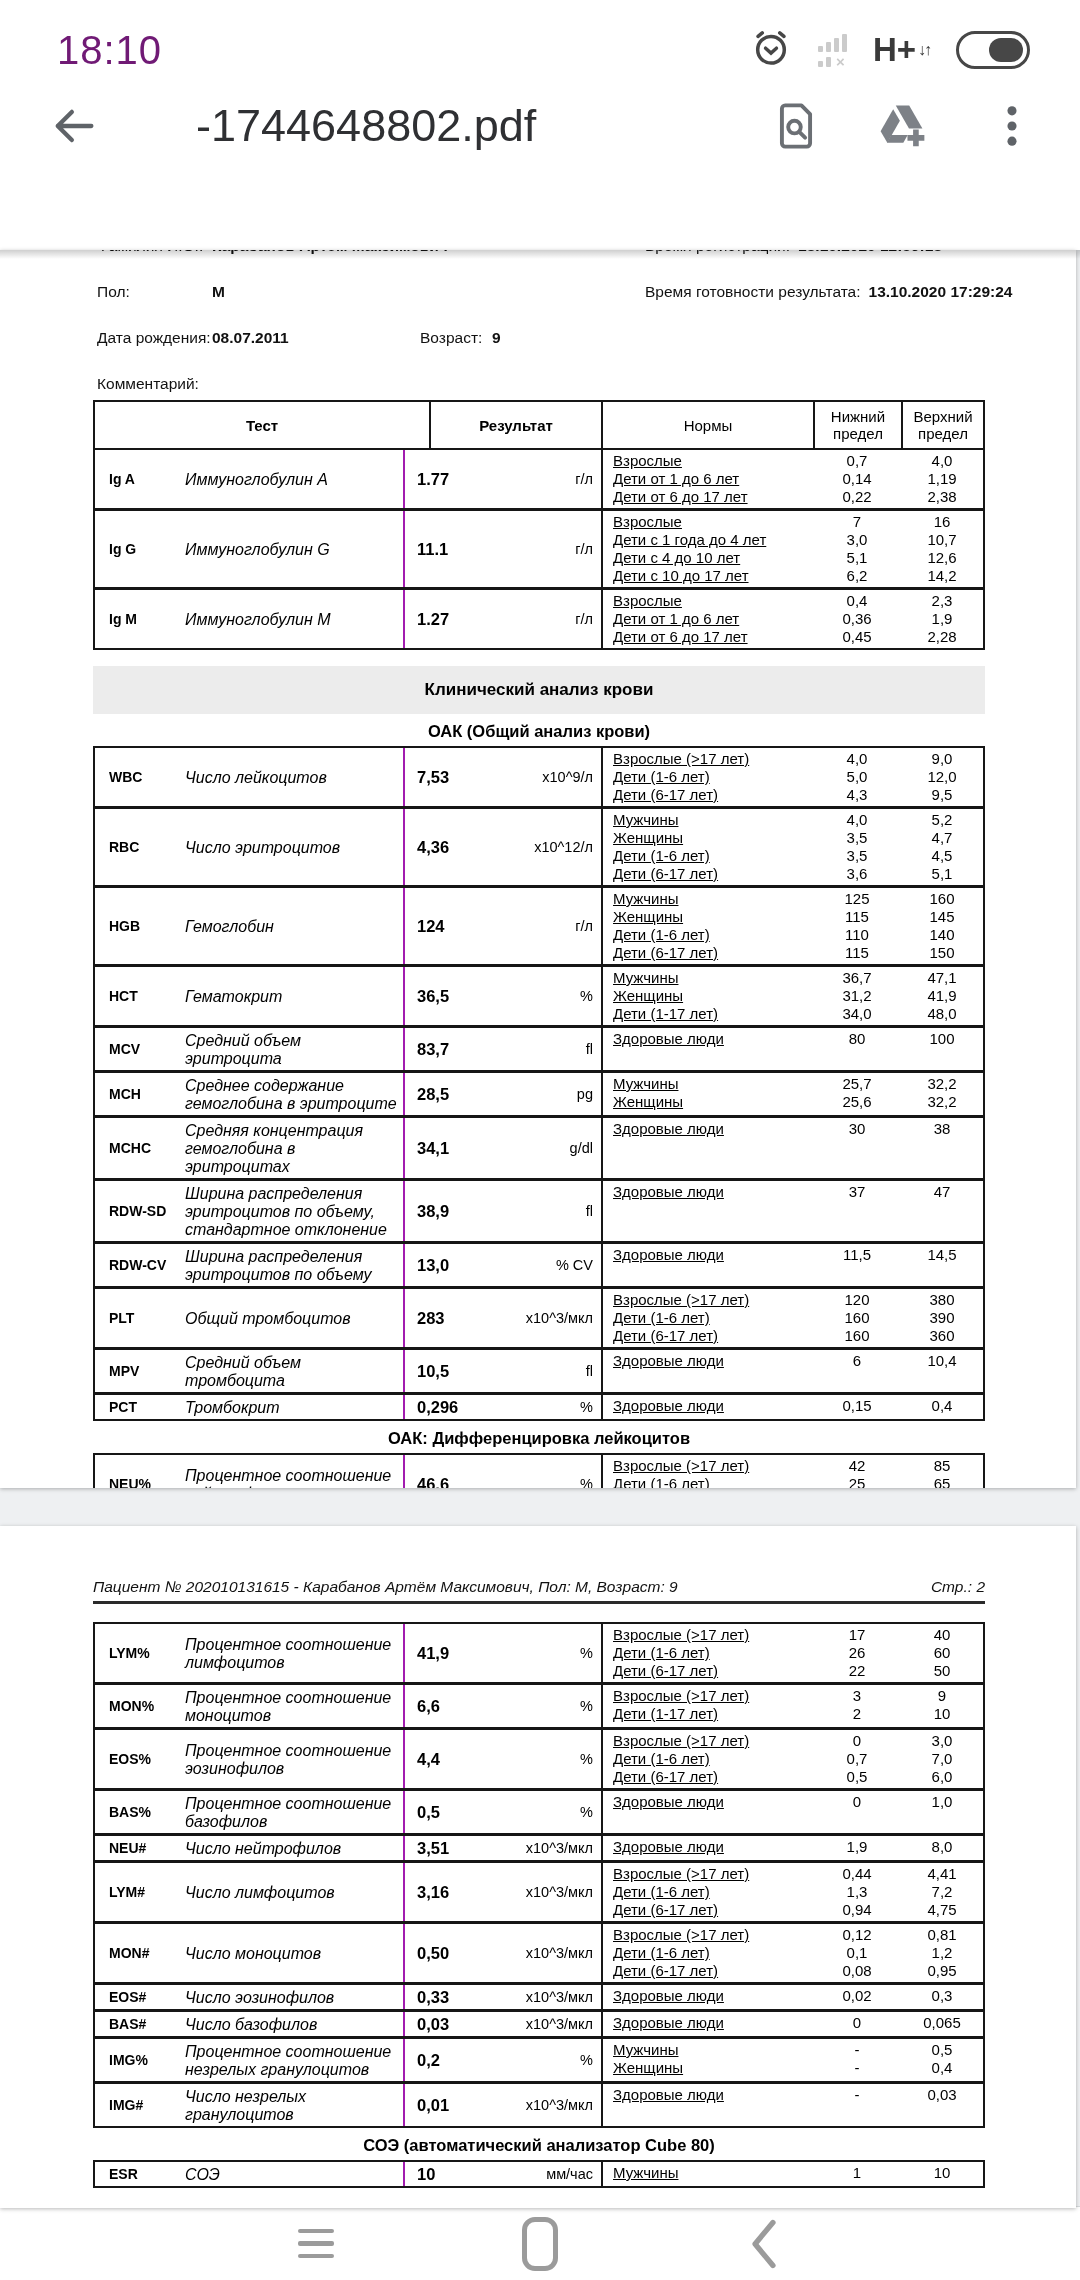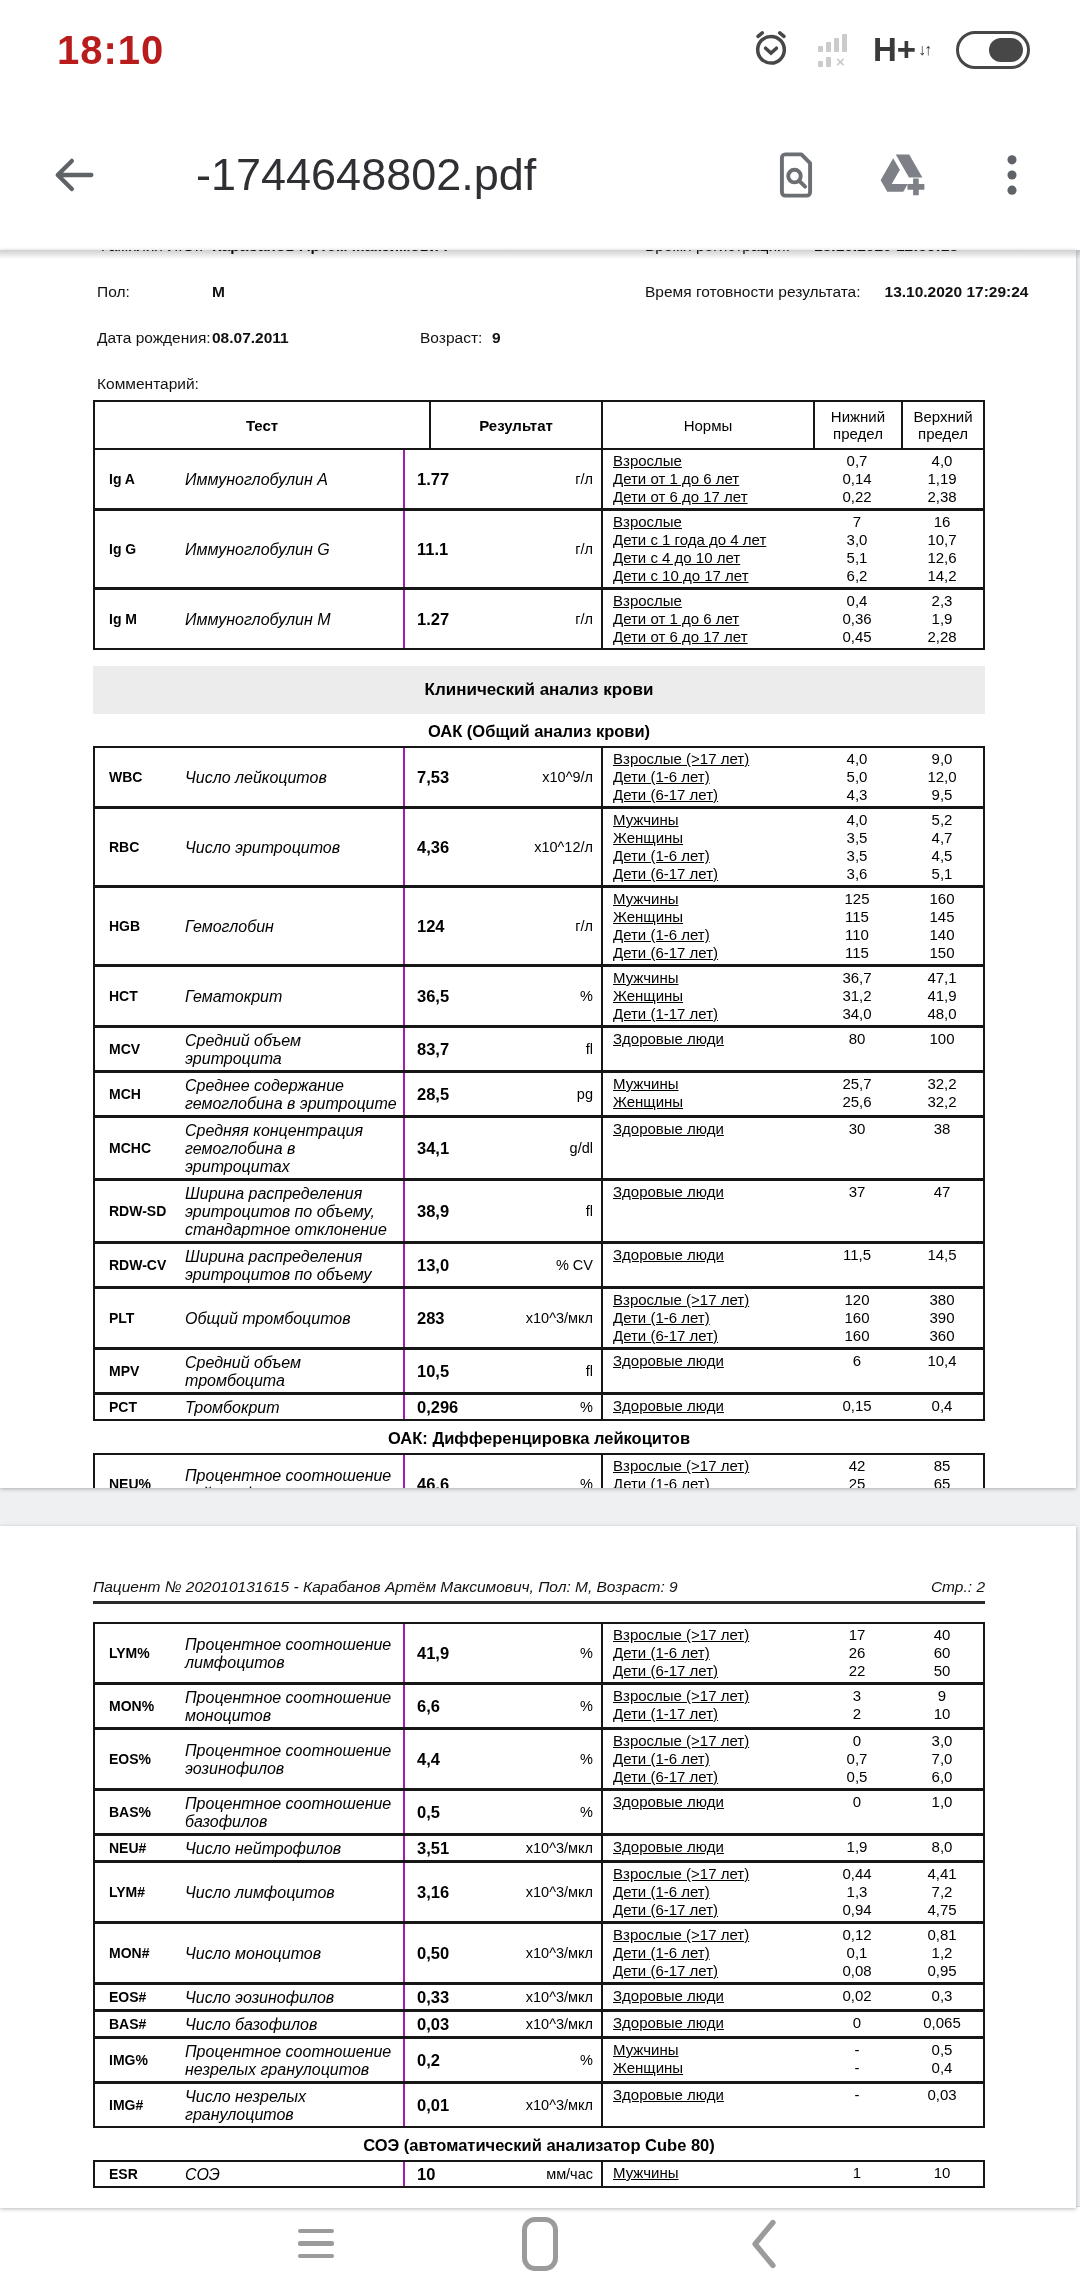--- a/index.html
+++ b/index.html
@@ -3,54 +3,54 @@
 <meta charset="utf-8">
 <style>
   * { margin:0; padding:0; box-sizing:border-box; }
   html,body { width:1080px; height:2280px; overflow:hidden; background:#fff;
     font-family:"Liberation Sans", sans-serif; }
   .screen { width:1080px; height:2280px; display:flex; flex-direction:column; }
 
   
   .status-bar { height:100px; display:flex; align-items:center; justify-content:space-between;
     padding:0 50px 0 57px; background:#fff; }
-  .sb-time { font-size:40px; font-weight:700; color:#b91c1c; letter-spacing:1px; }
+  .sb-time { font-size:40px; font-weight:400; color:#701a75; letter-spacing:1px; }
   .sb-icons { display:flex; align-items:center; gap:26px; }
   .sig-wrap { display:flex; flex-direction:column; gap:5px; }
   .sig-row { display:flex; align-items:flex-end; gap:3px; }
   .sig-bar { width:5px; background:#cbcbcb; border-radius:1px; }
   .sig-x { font-size:15px; color:#cbcbcb; font-weight:bold; line-height:10px; margin-left:2px; }
   .net-type { font-size:33px; font-weight:bold; color:#3a3a3a; display:flex; align-items:center; }
   .net-arrows { font-size:16px; font-weight:normal; color:#3a3a3a; margin-left:2px; letter-spacing:-2px; }
   .battery { position:relative; width:74px; height:38px; border:3.5px solid #474747; border-radius:19px; }
   .battery-fill { position:absolute; top:4px; bottom:4px; right:4px; width:34px; background:#474747; border-radius:12px; }
 
   
-  .toolbar { height:150px; display:flex; align-items:center; background:#fff; padding:0 42px 0 48px; }
+  .toolbar { height:150px; display:flex; align-items:flex-start; background:#fff; padding:0 42px 0 48px; }
   .tb-back { width:52px; height:52px; flex:0 0 auto; cursor:pointer; }
   .tb-title { font-size:45px; color:#2f3033; margin-left:96px; flex:1 1 auto;
     white-space:nowrap; overflow:hidden; }
   .tb-icons { display:flex; align-items:center; gap:56px; }
   .tb-ic { width:52px; height:52px; cursor:pointer; }
 
   
   .pdf-area { position:relative; height:1956px; background:#eef0f2; }
   .pdf-area::before { content:""; position:absolute; left:0; top:0; right:0; height:9px;
     background:linear-gradient(#00000030,#00000000); z-index:5; pointer-events:none; }
   .page { position:relative; width:1076px; background:#fff; overflow:hidden;
     box-shadow:0 1px 4px rgba(0,0,0,.28); color:#000; }
   .page1 { height:1238px; }
   .page-gap { height:38px; }
   .page2 { height:682px; padding-top:52px; }
 
   
   .patient { position:relative; height:150px; font-size:15.5px; color:#111; }
   .p-abs { position:absolute; white-space:nowrap; }
   .bold { font-weight:bold; }
-  .rpair { display:flex; gap:24px; }
+  .rpair { display:flex; gap:8px; }
 
   
   .ltable { width:892px; margin-left:93px; border:2.5px solid #161616; background:#fff; }
   .thead { display:grid; grid-template-columns:308px 198px 212px 88px 82px; border-bottom:2.5px solid #161616; }
   .thead > div { display:flex; align-items:center; justify-content:center; text-align:center;
     padding:6px 2px; font-size:15px; line-height:17px; border-left:2px solid #161616; }
   .thead > div:first-child { border-left:none; }
   .h-bold { font-weight:bold; font-size:16.5px;margin-left:26px; }
   .trow { display:grid; grid-template-columns:88px 220px 198px 382px; border-bottom:3px solid #161616; }
   .trow:last-child { border-bottom:none; }

